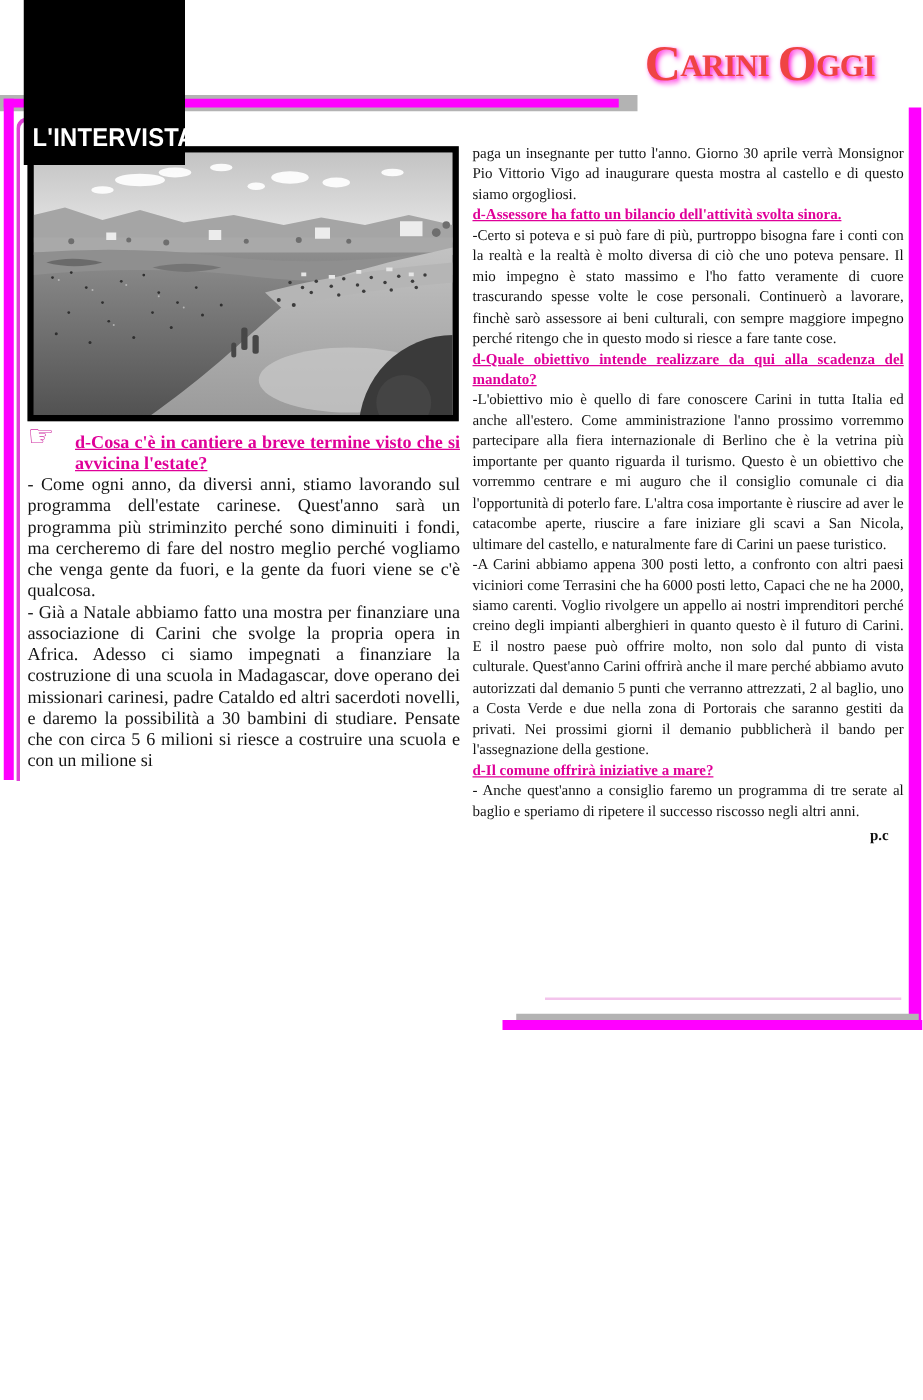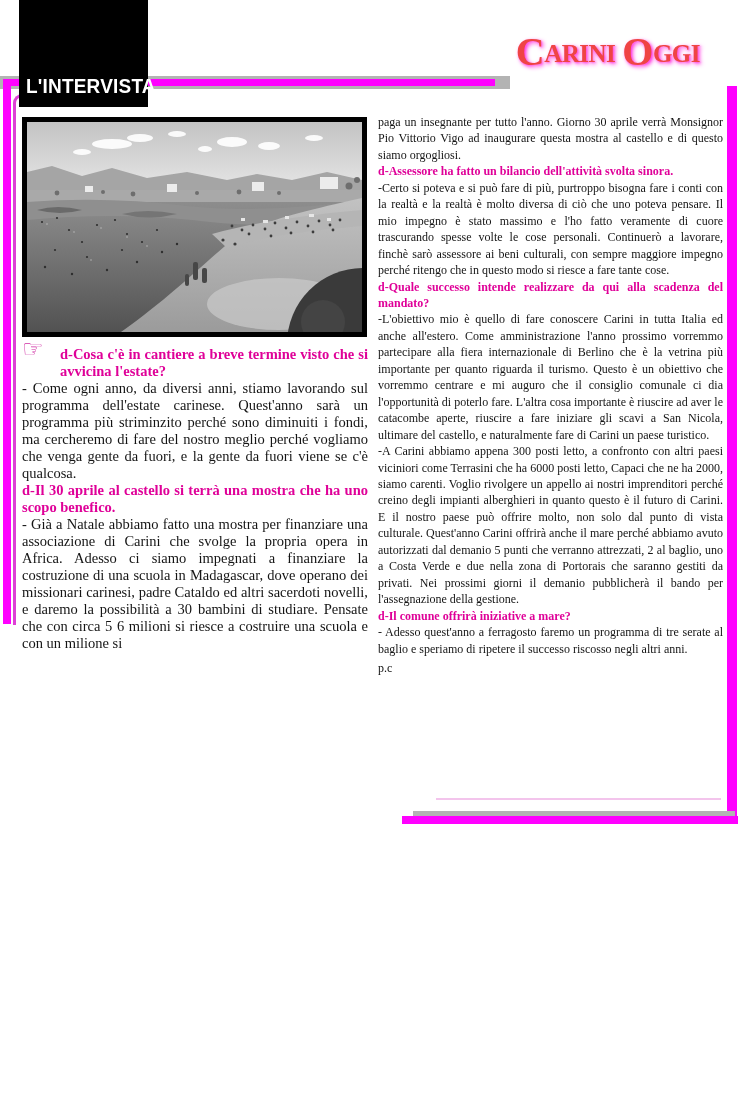--- a/index.html
+++ b/index.html
@@ -11,42 +11,42 @@
   .top-gray-rule{position:absolute;left:0;top:76px;width:510px;height:13px;background:#b3b3b3;}
   .top-magenta-rule{position:absolute;left:3px;top:79px;width:492px;height:7px;background:#ff00ff;}
   .frame-left-bar{position:absolute;left:3px;top:79px;width:8px;height:545px;background:#ff00ff;}
   .frame-inner-line{position:absolute;left:13px;top:94px;width:130px;height:528px;
     border-left:3px solid #de41d6;border-top:3px solid #de41d6;border-top-left-radius:9px;}
   .frame-right-bar{position:absolute;left:727px;top:86px;width:10px;height:738px;background:#ff00ff;}
   .bottom-faint-line{position:absolute;left:436px;top:798px;width:285px;height:2px;background:#f3c4ec;}
   .bottom-gray-rule{position:absolute;left:413px;top:811px;width:322px;height:5px;background:#b3b3b3;}
   .bottom-magenta-rule{position:absolute;left:402px;top:816px;width:336px;height:8px;background:#ff00ff;}
   
-  .section-box{position:absolute;left:19px;top:0;width:129px;height:107px;background:#000;z-index:5;}
+  .section-box{position:absolute;left:19px;top:0;width:129px;height:132px;background:#000;z-index:5;}
   .section-label{position:absolute;left:7px;bottom:9px;color:#fff;
     font-family:"Liberation Sans", sans-serif;font-weight:bold;font-size:19px;letter-spacing:.2px;
     transform:scaleY(1.08);transform-origin:bottom left;white-space:nowrap;}
   
   .masthead{position:absolute;right:38px;top:40px;white-space:nowrap;
     font-family:"Liberation Serif", serif;font-weight:bold;color:#ef4444;
     font-size:25px;letter-spacing:-.5px;
     text-shadow:2px 2px 4px #ff3ae0, 1px 1px 2px #ff7dec;}
   .masthead .cap{font-size:40px;line-height:0;vertical-align:-3px;}
   .masthead .gap{display:inline-block;width:7px;}
   
   .photo-frame{position:absolute;left:22px;top:117px;width:335px;height:210px;border:5px solid #000;background:#9a9a9a;z-index:4;}
   .photo-frame svg{display:block;width:100%;height:100%;}
   
   .col{position:absolute;text-align:justify;}
   .col p{margin:0;padding:0;}
   .col-left{left:22px;top:346px;width:346px;font-size:14.5px;line-height:17px;}
   .col-right{left:378px;top:114px;width:345px;font-size:12px;line-height:16.45px;}
-  p.question{color:#df0098;font-weight:bold;}
+  p.question{color:#df0098;font-weight:bold;text-decoration:underline;}
   p.answer{color:#141414;}
-  p.signature{text-align:left;font-weight:normal;padding-right:12px;margin-top:3px !important;}
+  p.signature{text-align:right;font-weight:bold;padding-right:12px;margin-top:3px !important;}
   p.hang{padding-left:38px;position:relative;}
   .hand{position:absolute;left:0;top:-5px;font-family:"DejaVu Sans", sans-serif;
     font-size:24px;font-weight:normal;color:#cf2da2;}
 </style>
 </head>
 <body>
 
 <div class="top-gray-rule"></div>
 <div class="top-magenta-rule"></div>
 <div class="frame-left-bar"></div>
@@ -175,26 +175,25 @@
       <rect x="158" y="152" width="4" height="12" rx="2"></rect>
     </g>
     <circle cx="336" cy="222" r="76" fill="#3a3a3a"></circle>
     <circle cx="296" cy="200" r="22" fill="#444444"></circle>
   </svg>
 </div>
 
 <div class="col col-left">
     <p class="question hang"><span class="hand">☞</span>d-Cosa c'è in cantiere a breve termine visto che si avvicina l'estate?</p>
     <p class="answer">- Come ogni anno, da diversi anni, stiamo lavorando sul programma dell'estate carinese. Quest'anno sarà un programma più striminzito perché sono diminuiti i fondi, ma cercheremo di fare del nostro meglio perché vogliamo che venga gente da fuori, e la gente da fuori viene se c'è qualcosa.</p>
-    <p class="question">d-Il 30 aprile al castello si terrà una mostra che ha uno scopo benefico.</p>
     <p class="answer">- Già a Natale abbiamo fatto una mostra per finanziare una associazione di Carini che svolge la propria opera in Africa. Adesso ci siamo impegnati a finanziare la costruzione di una scuola in Madagascar, dove operano dei missionari carinesi, padre Cataldo ed altri sacerdoti novelli, e daremo la possibilità a 30 bambini di studiare. Pensate che con circa 5  6 milioni si riesce a costruire una scuola e con un milione si</p>
   </div>
 <div class="col col-right">
     <p class="answer">paga un insegnante per tutto l'anno. Giorno 30 aprile verrà Monsignor Pio Vittorio Vigo ad inaugurare questa mostra al castello e di questo siamo orgogliosi.</p>
     <p class="question">d-Assessore ha fatto un bilancio dell'attività svolta sinora.</p>
     <p class="answer">-Certo si poteva e si può fare di più, purtroppo bisogna fare i conti con la realtà e la realtà è molto diversa di ciò che uno poteva pensare. Il mio impegno è stato massimo e l'ho fatto veramente di cuore trascurando spesse volte le cose personali. Continuerò a lavorare, finchè sarò assessore ai beni culturali, con sempre maggiore impegno perché ritengo che in questo modo si riesce a fare tante cose.</p>
-    <p class="question">d-Quale successo intende realizzare da qui alla scadenza del mandato?</p>
+    <p class="question">d-Quale obiettivo intende realizzare da qui alla scadenza del mandato?</p>
     <p class="answer">-L'obiettivo mio è quello di fare conoscere Carini in tutta Italia ed anche all'estero. Come amministrazione l'anno prossimo  vorremmo partecipare alla fiera internazionale di Berlino che è la vetrina più importante per quanto riguarda il turismo. Questo è un obiettivo che vorremmo centrare e mi auguro che il consiglio comunale ci dia l'opportunità di poterlo fare. L'altra cosa importante è riuscire ad aver le catacombe aperte, riuscire a fare iniziare gli scavi a San Nicola, ultimare del castello, e naturalmente fare di Carini un paese turistico.</p>
     <p class="answer">-A Carini abbiamo appena 300 posti letto, a confronto con altri paesi viciniori come Terrasini che ha 6000 posti letto, Capaci che ne ha 2000, siamo carenti. Voglio rivolgere un appello ai nostri imprenditori perché creino degli impianti alberghieri in quanto questo è il futuro di Carini. E il nostro paese può offrire molto, non solo dal punto di vista culturale. Quest'anno Carini offrirà anche il mare perché abbiamo avuto autorizzati dal demanio 5 punti che verranno attrezzati, 2 al baglio, uno a Costa Verde e due nella zona di Portorais che saranno gestiti da privati. Nei prossimi giorni il demanio pubblicherà il bando per l'assegnazione  della gestione.</p>
     <p class="question">d-Il comune offrirà iniziative a mare?</p>
-    <p class="answer">- Adesso quest'anno a ferragosto faremo un programma di tre serate al baglio e speriamo di ripetere il successo riscosso negli altri anni.</p>
+    <p class="answer">- Anche quest'anno a consiglio faremo un programma di tre serate al baglio e speriamo di ripetere il successo riscosso negli altri anni.</p>
     <p class="signature">p.c</p>
   </div>
 
 </body></html>

